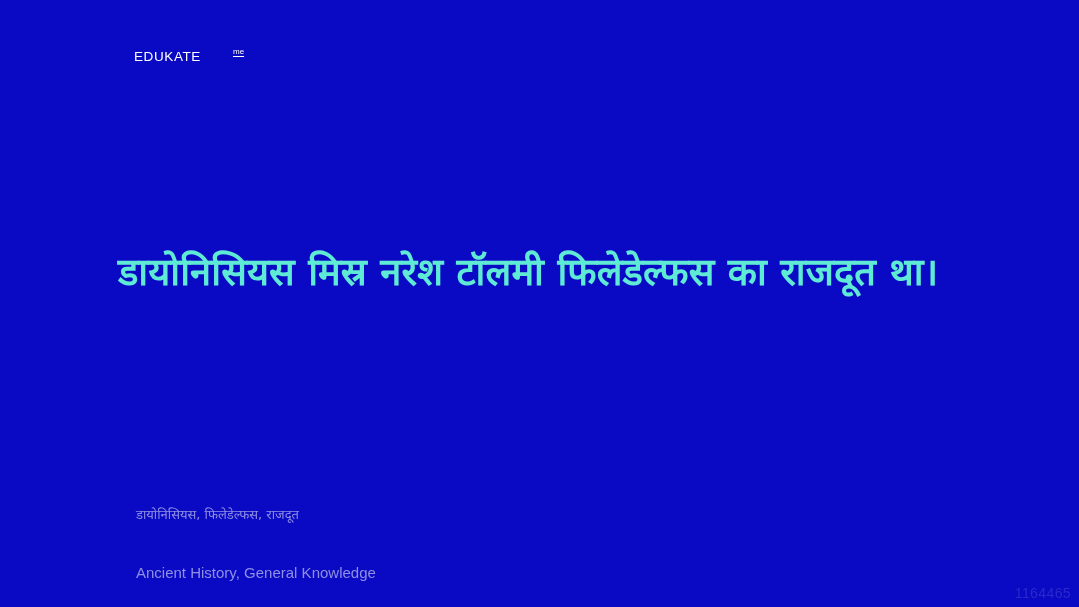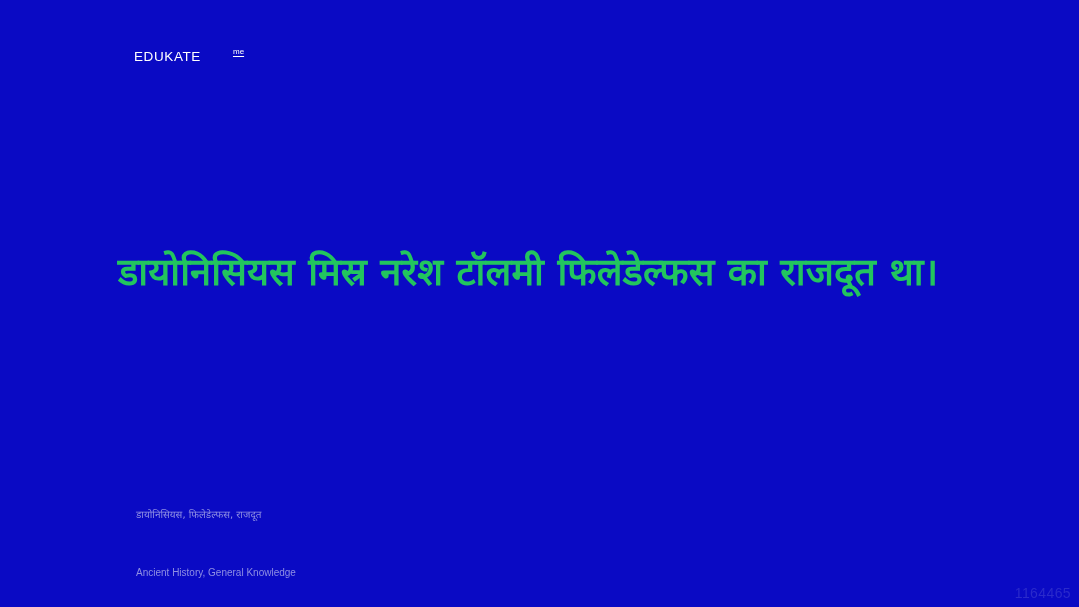--- a/index.html
+++ b/index.html
@@ -38,43 +38,43 @@
     top: -1px;
     text-decoration: underline;
     text-underline-offset: 2px;
   }
   
   .headline {
     position: absolute;
     left: 86px;
     top: 212px;
     width: 880px;
-    color: #22c55e;
+    color: #5eead4;
     font-family: "DejaVu Sans", sans-serif;
     font-size: 38px;
     font-weight: bold;
     line-height: 1.52;
     letter-spacing: 0.1px;
   }
   
   .meta {
     position: absolute;
     left: 88px;
     bottom: 6px;
     width: 960px;
   }
   .meta-line {
     color: #8f8fe3;
-    font-size: 10px;
+    font-size: 15px;
     line-height: 25.5px;
     white-space: nowrap;
   }
   .meta-line.tags {
     font-family: "DejaVu Sans", sans-serif;
-    font-size: 10px;
+    font-size: 13px;
   }
   
   .watermark {
     position: absolute;
     right: 8px;
     bottom: 6px;
     color: #2a2acb;
     font-size: 14px;
     letter-spacing: 0.4px;
   }

